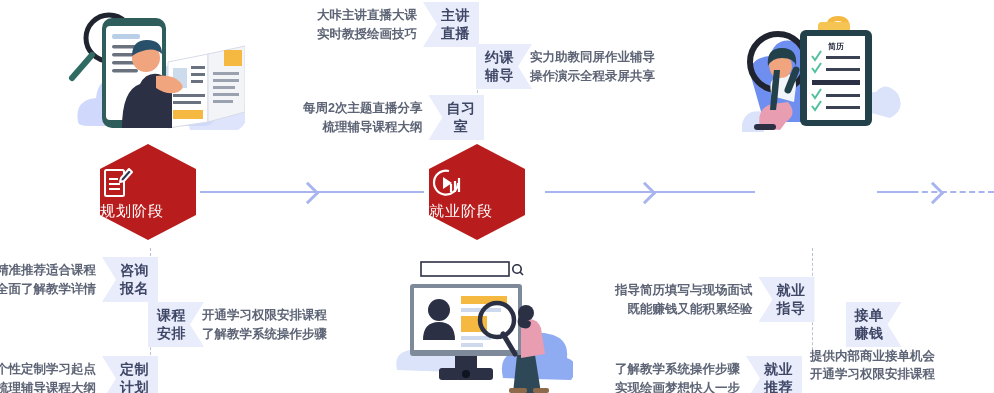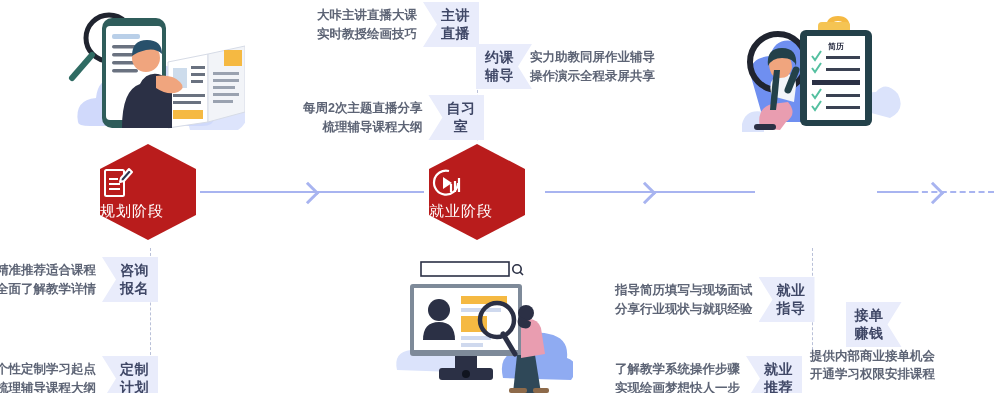--- a/index.html
+++ b/index.html
@@ -345,36 +345,46 @@
     <div class="desc r gap-r">
       <span>精准推荐适合课程</span>
       <span>全面了解教学详情</span>
     </div>
     <div class="tag notch-left">
       <span>咨询</span>
       <span>报名</span>
     </div>
   </div>
 
+  <div class="row" style="left:148px; top:302px;">
+    <div class="tag notch-right gap-r">
+      <span>课程</span>
+      <span>安排</span>
+    </div>
+    <div class="desc l">
+      <span>开通学习权限安排课程</span>
+      <span>了解教学系统操作步骤</span>
+    </div>
+  </div>
 
   <div class="row" style="left:-4px; top:356px;">
     <div class="desc r gap-r">
       <span>个性定制学习起点</span>
       <span>梳理辅导课程大纲</span>
     </div>
     <div class="tag notch-left">
       <span>定制</span>
       <span>计划</span>
     </div>
   </div>
 
   <div class="row" style="left:615px; top:257px;margin-top:20px;">
     <div class="desc r gap-r">
       <span>指导简历填写与现场面试</span>
-      <span>分享行业现状与就职经验</span>
+      <span>既能赚钱又能积累经验</span>
     </div>
     <div class="tag notch-left">
       <span>就业</span>
       <span>指导</span>
     </div>
   </div>
 
   <div class="row" style="left:810px; top:302px;flex-direction:column;">
     <div class="tag notch-right gap-r">
       <span>接单</span>

